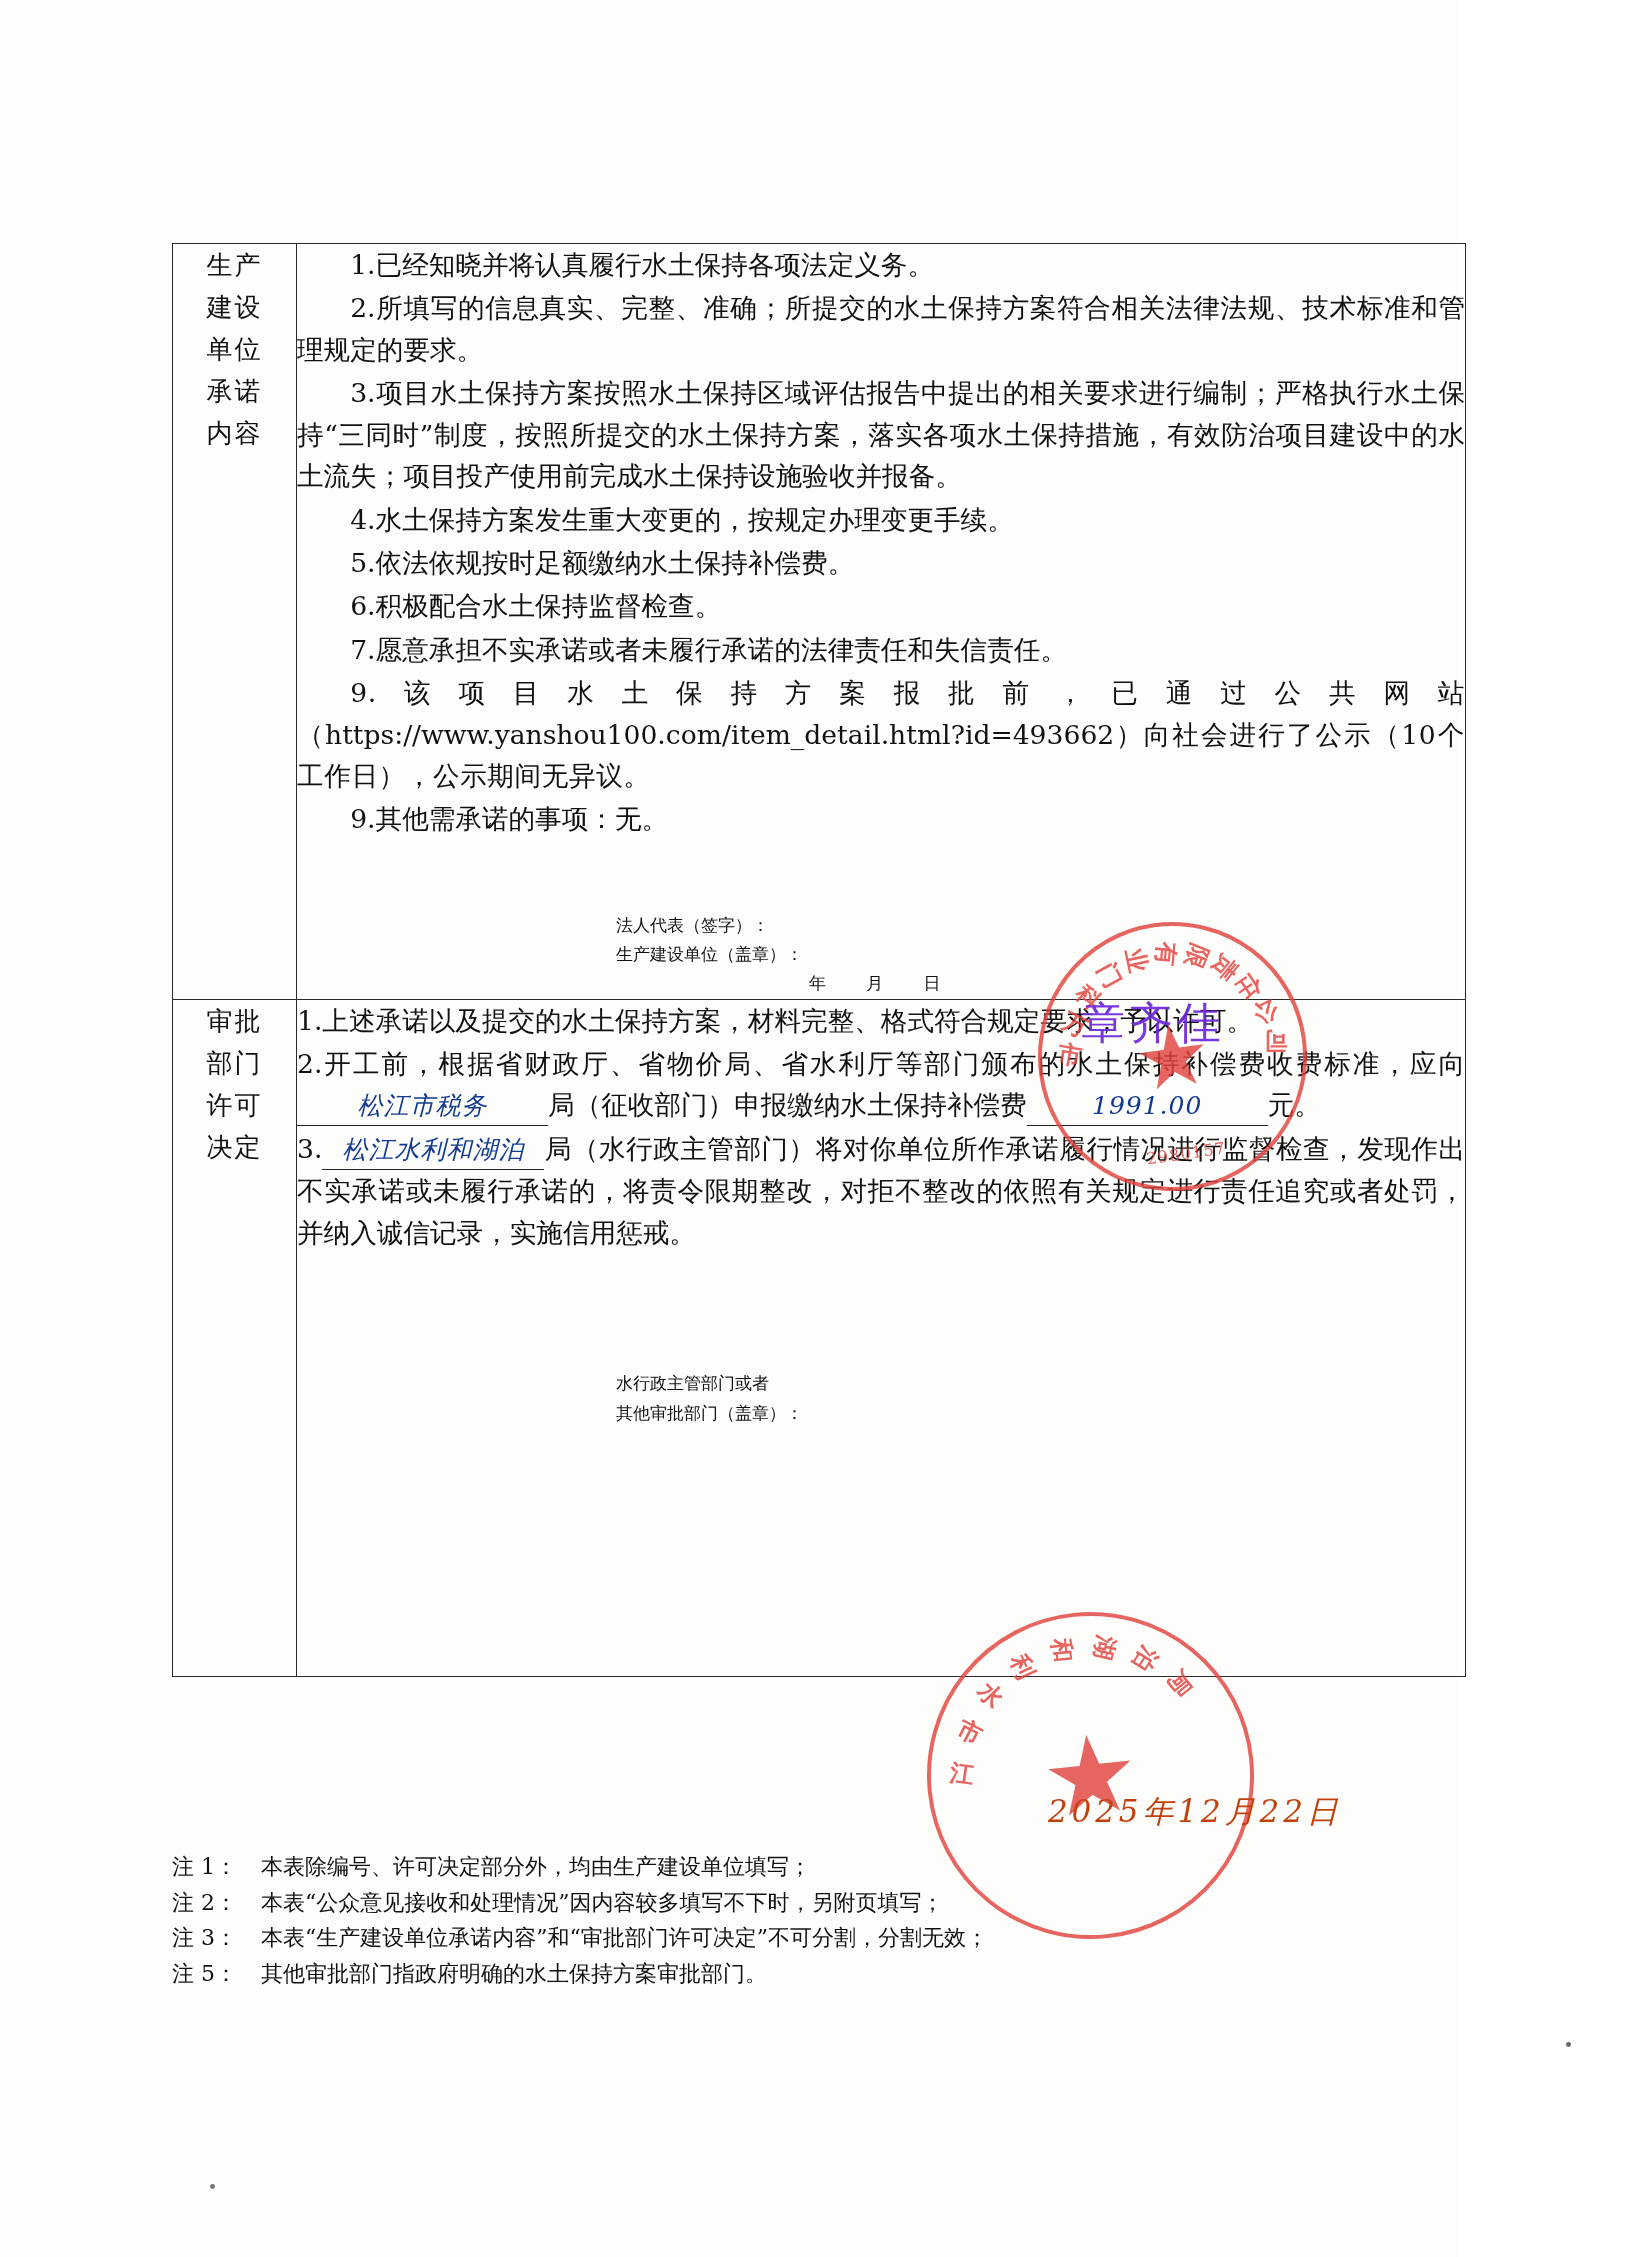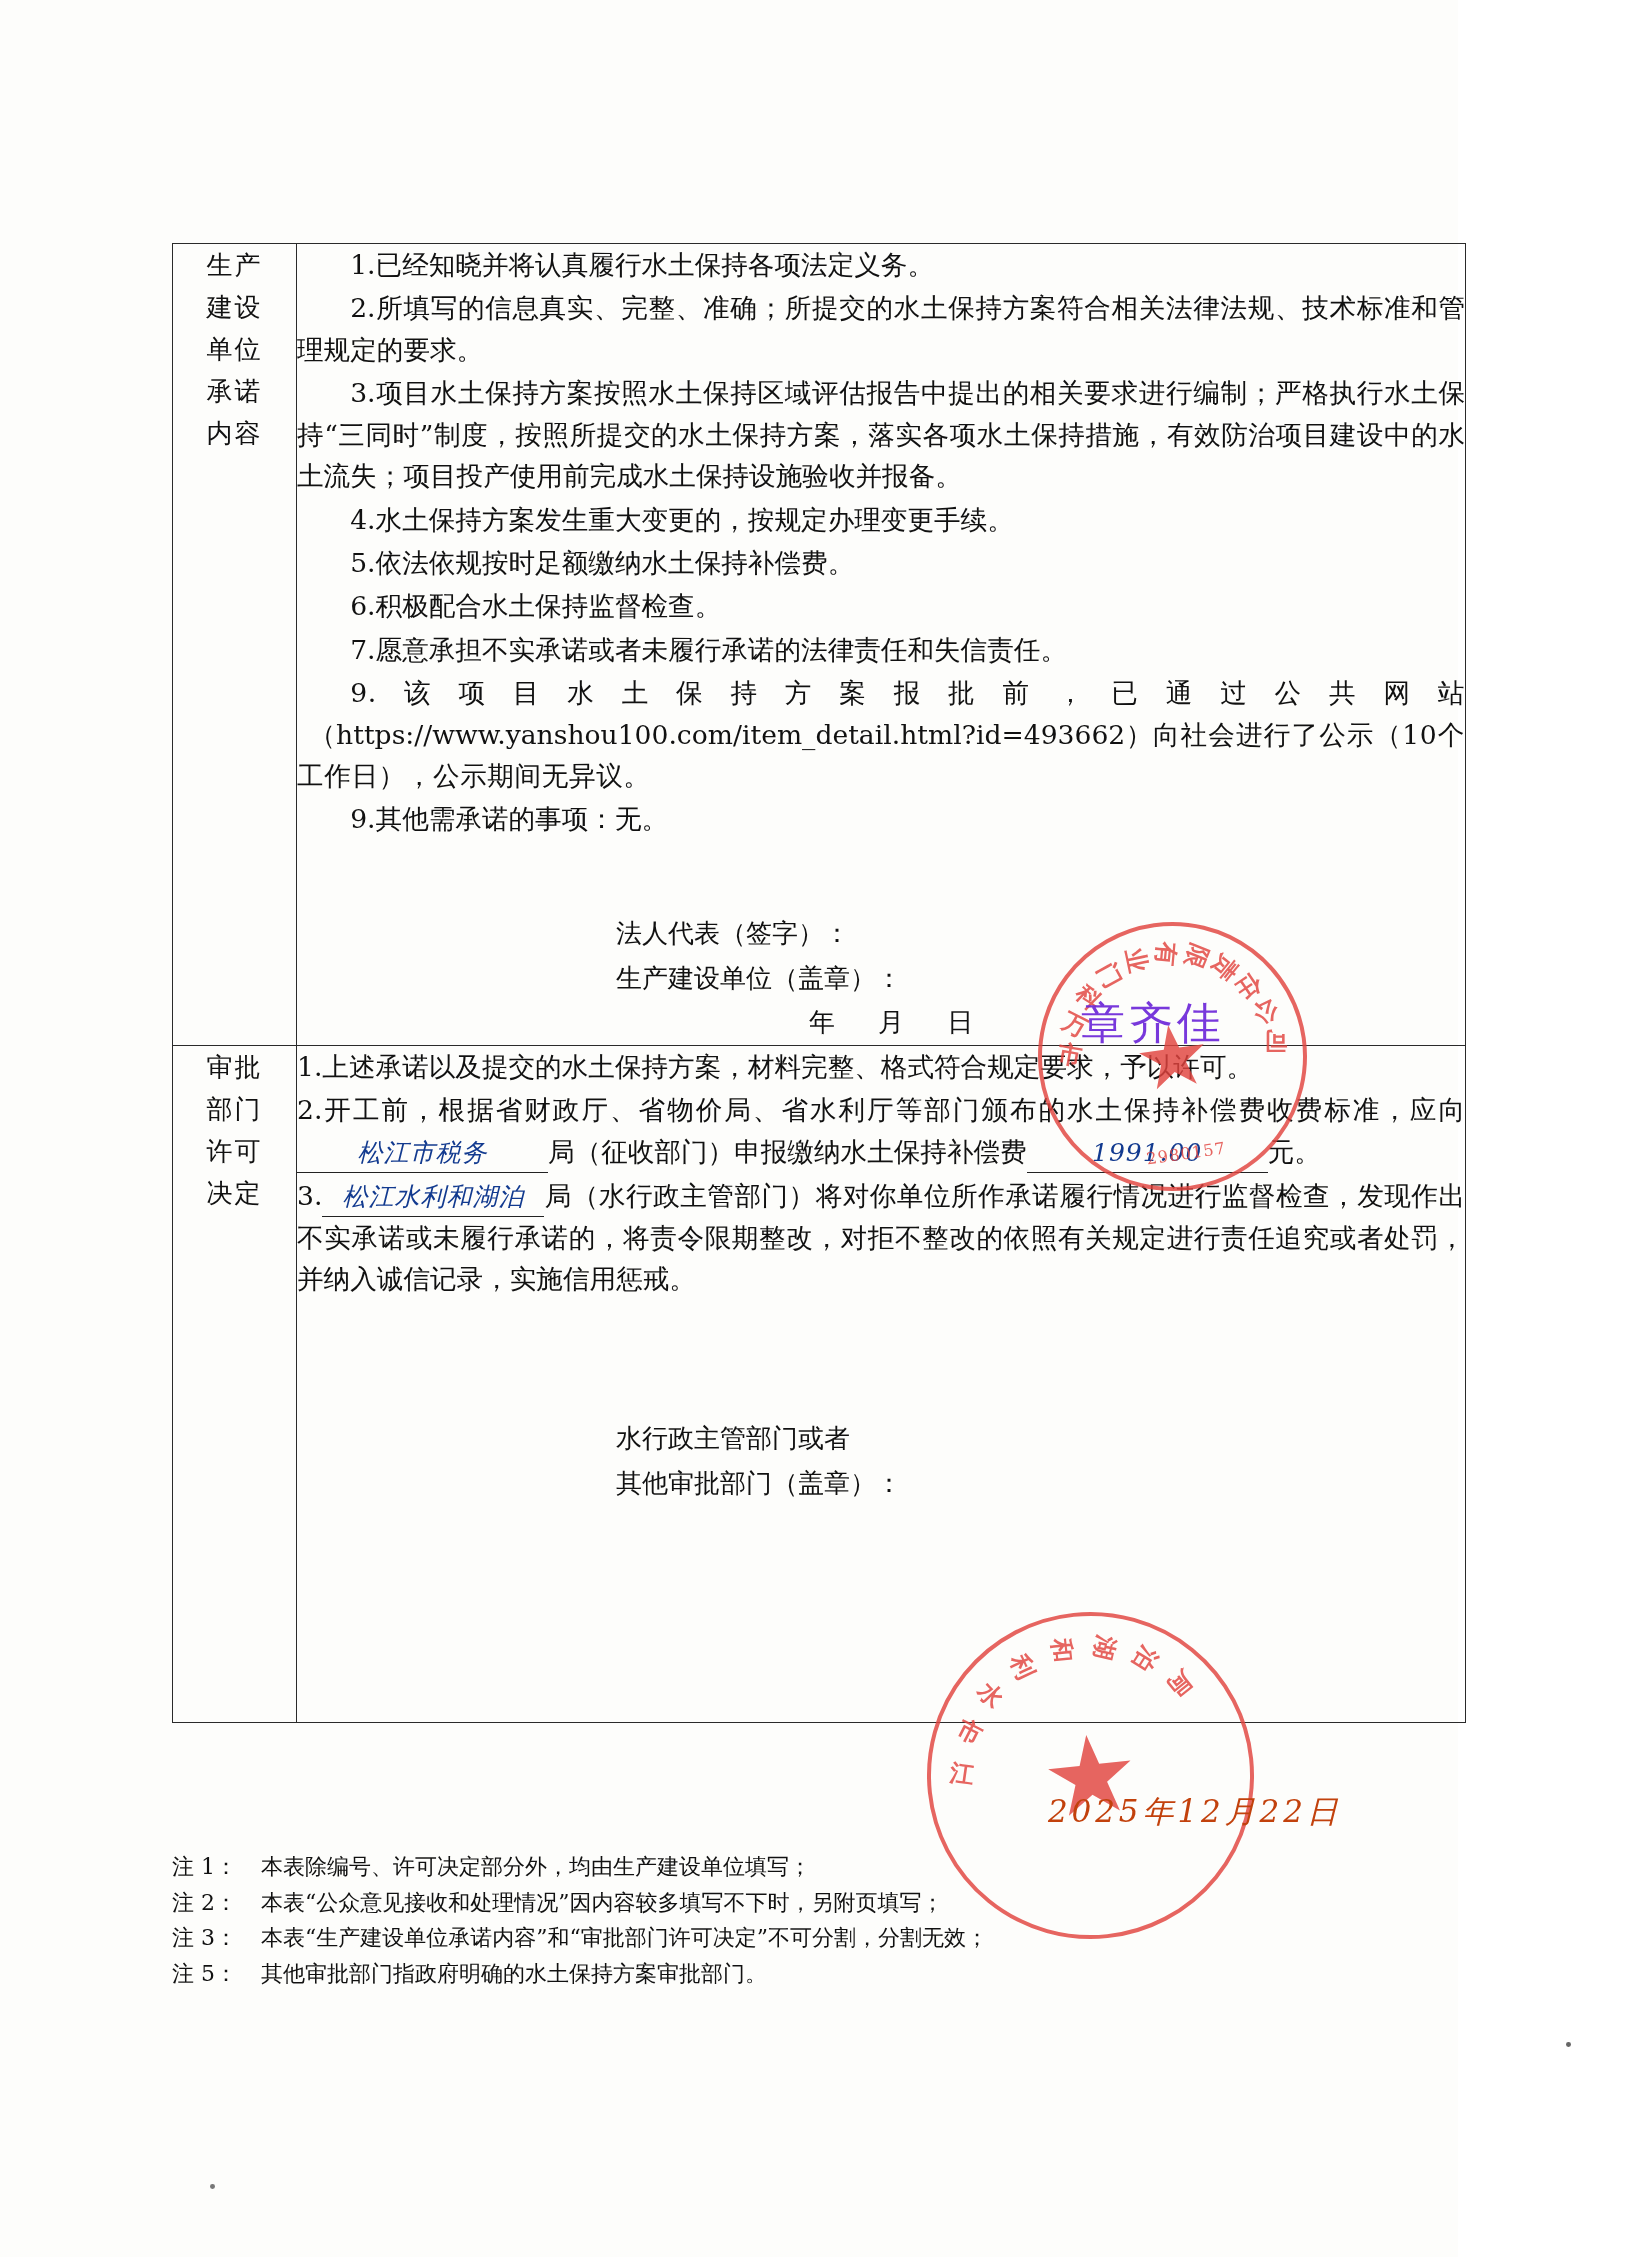--- a/index.html
+++ b/index.html
@@ -59,26 +59,25 @@
   }
   .indent {
     text-indent: 2em;
   }
   .para-spread {
     letter-spacing: 0.6px;
   }
   .url {
     font-family: "DejaVu Serif", "Liberation Serif", serif;
     letter-spacing: 0;
-    margin-left: 12px;
   }
   .sign-block {
     margin-top: 71px;
     padding-left: 319px;
-    font-size: 26px;
+    font-size: 17px;
     line-height: 1.72;
     position: relative;
     z-index: 3;
   }
   .sign-block .row { white-space: nowrap; }
   .date-row {
     padding-left: 193px;
     letter-spacing: 17.4px;
   }
   .cell-inner { position: relative; min-height: 9.7px; }

